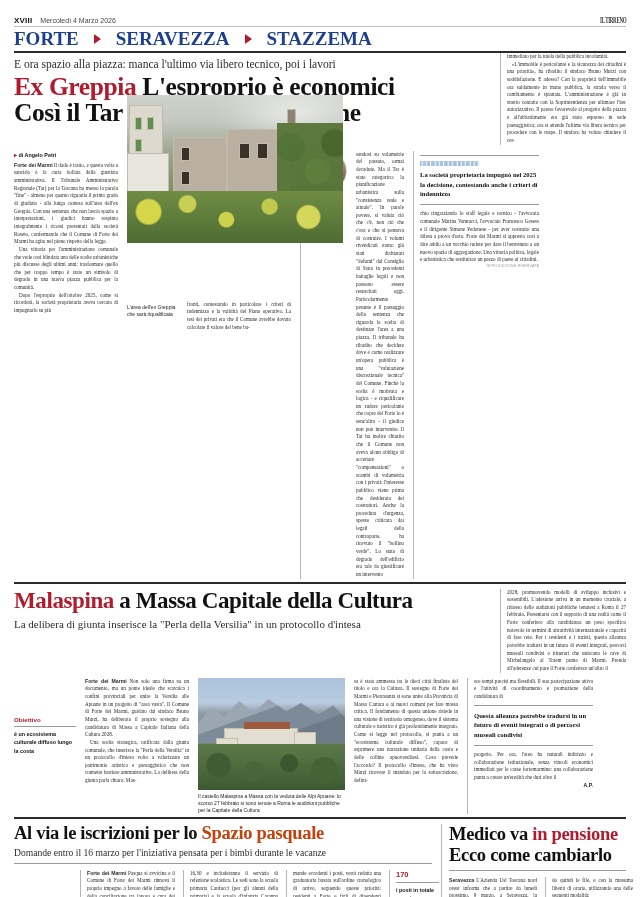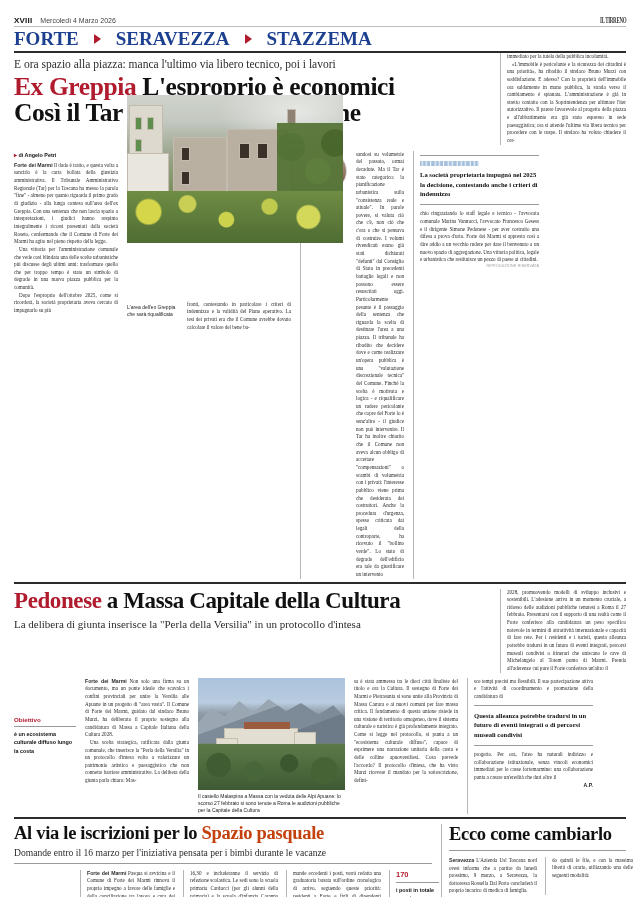--- a/index.html
+++ b/index.html
@@ -358,21 +358,21 @@
       <div class="ivy" style="left:150px; top:28px; width:68px; height:80px;"></div>
       <div class="veg"></div>
     </div>
   </div>
 
   <div class="rule-med" style="margin-top:3px"></div>
 
   <div class="a2">
     <div class="a2-top">
       <div class="a2-head">
-        <div class="hl2"><span class="red">Pedonese</span><span> a Massa Capitale della Cultura</span></div>
+        <div class="hl2"><span class="red">Malaspina</span><span> a Massa Capitale della Cultura</span></div>
         <div class="dek2">La delibera di giunta inserisce la "Perla della Versilia" in un protocollo d'intesa</div>
       </div>
       <div class="a2-side">
         <div class="micro">
           <p class="first">2028, promuovendo modelli di sviluppo inclusivi e sostenibili. L'adesione arriva in un momento cruciale, a ridosso delle audizioni pubbliche tenutesi a Roma il 27 febbraio. Presentarsi con il supporto di una realtà come il Forte conferisce alla candidatura un peso specifico notevole in termini di attrattività internazionale e capacità di fare rete. Per i residenti e i turisti, questa alleanza potrebbe tradursi in un futuro di eventi integrati, percorsi museali condivisi o itinerari che uniscano le cave di Michelangelo al Totem punto di Marmi. Prenda all'aderenze cui pure il Forte conferisce un'altro il</p>
         </div>
       </div>
     </div>
 
     <div class="a2-body">
@@ -459,20 +459,21 @@
         </div>
         <div class="bc-tag vline" style="width:50px;flex:0 0 50px">
           <div class="bignum">170</div>
           <div class="tag-rule"></div>
           <div class="tag-body">i posti in totale messi a disposizione tra scuola primaria e infanzia</div>
         </div>
       </div>
     </div>
 
     <div class="b-right">
+      <div class="hl4"><span>Medico va </span><span class="red">in pensione</span></div>
       <div class="hl4">Ecco come cambiarlo</div>
       <div class="rule-hair" style="margin-top:5px"></div>
 
       <div class="b-body">
         <div class="brc">
           <div class="micro">
             <p class="first"><span class="lead-name">Seravezza</span><span> L'Azienda Usl Toscana nord ovest informa che a partire da lunedì prossimo, 9 marzo, a Seravezza, la dottoressa Rossella Dal Porto concluderà il proprio incarico di medica di famiglia.</span></p>
           </div>
 
         </div>

